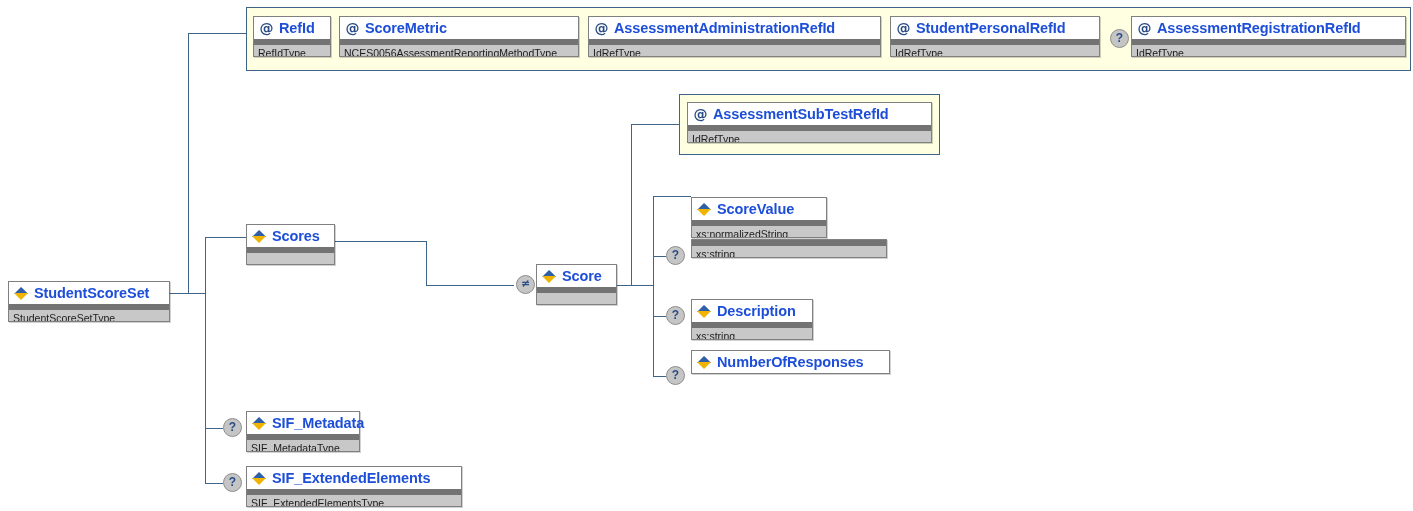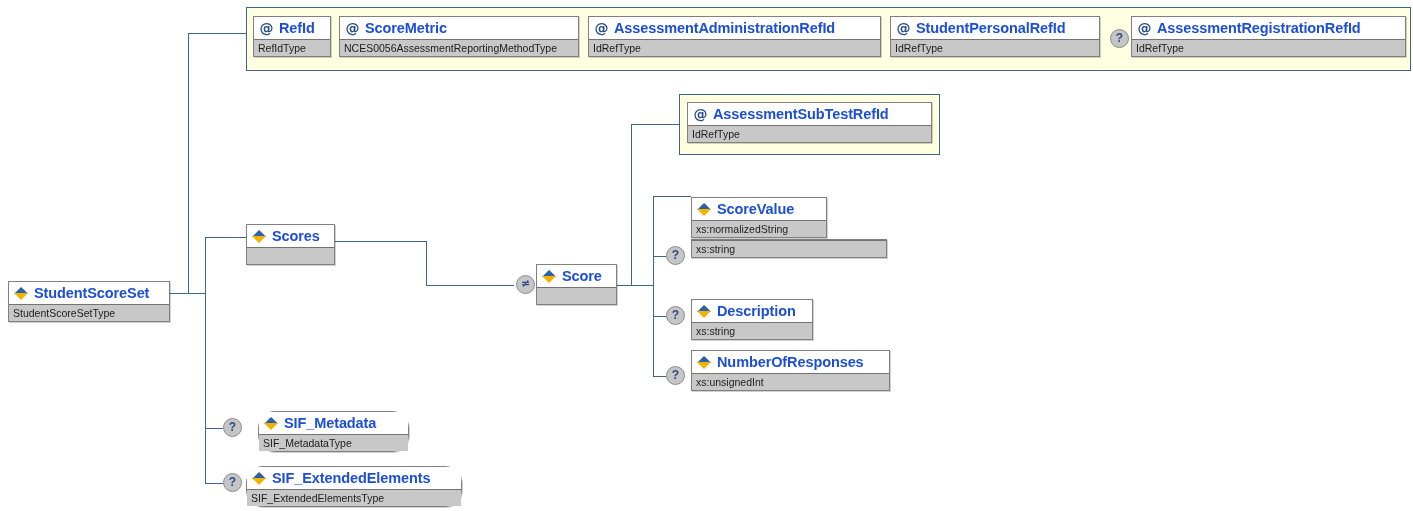--- a/index.html
+++ b/index.html
@@ -50,21 +50,21 @@
     font-size: 14.5px;
     font-weight: bold;
     color: #1d4ed8;
     letter-spacing: -0.1px;
     line-height: 14px;
   }
   .node .typeband {
     box-sizing: border-box;
     height: 17px;
     background: #c8c8c8;
-    border-top: 1px solid #737373;
+    border-top: 6px solid #737373;
     padding: 0 4px;
     font-size: 10.5px;
     color: #1c1c1c;
     line-height: 16px;
     white-space: nowrap;
     overflow: hidden;
   }
   .node.empty-band .typeband { height: 17px; }
 
   
@@ -301,36 +301,35 @@
   </div>
 
   <div class="marker" style="left:666px; top:366px;">?</div>
   <div class="node" style="left:691px; top:350px; width:199px;">
     <div class="title">
       <span class="glyph-el">
           <i class="b"></i>
         </span>
       <span class="label">NumberOfResponses</span>
     </div>
-    <div class="typeband">xs:unsignedInt</div>
   </div>
 
   <div class="marker" style="left:223px; top:418px;">?</div>
-  <div class="node" style="left:258px; top:411px; width:151px;border-radius:17px;">
+  <div class="node" style="left:246px; top:411px; width:114px;">
     <div class="title">
       <span class="glyph-el">
           <i class="b"></i>
         </span>
       <span class="label">SIF_Metadata</span>
     </div>
     <div class="typeband">SIF_MetadataType</div>
   </div>
 
   <div class="marker" style="left:223px; top:473px;">?</div>
-  <div class="node" style="left:246px; top:466px; width:216px;border-radius:17px;">
+  <div class="node" style="left:246px; top:466px; width:216px;">
     <div class="title">
       <span class="glyph-el">
           <i class="b"></i>
         </span>
       <span class="label">SIF_ExtendedElements</span>
     </div>
     <div class="typeband">SIF_ExtendedElementsType</div>
   </div>
 
 </div>

